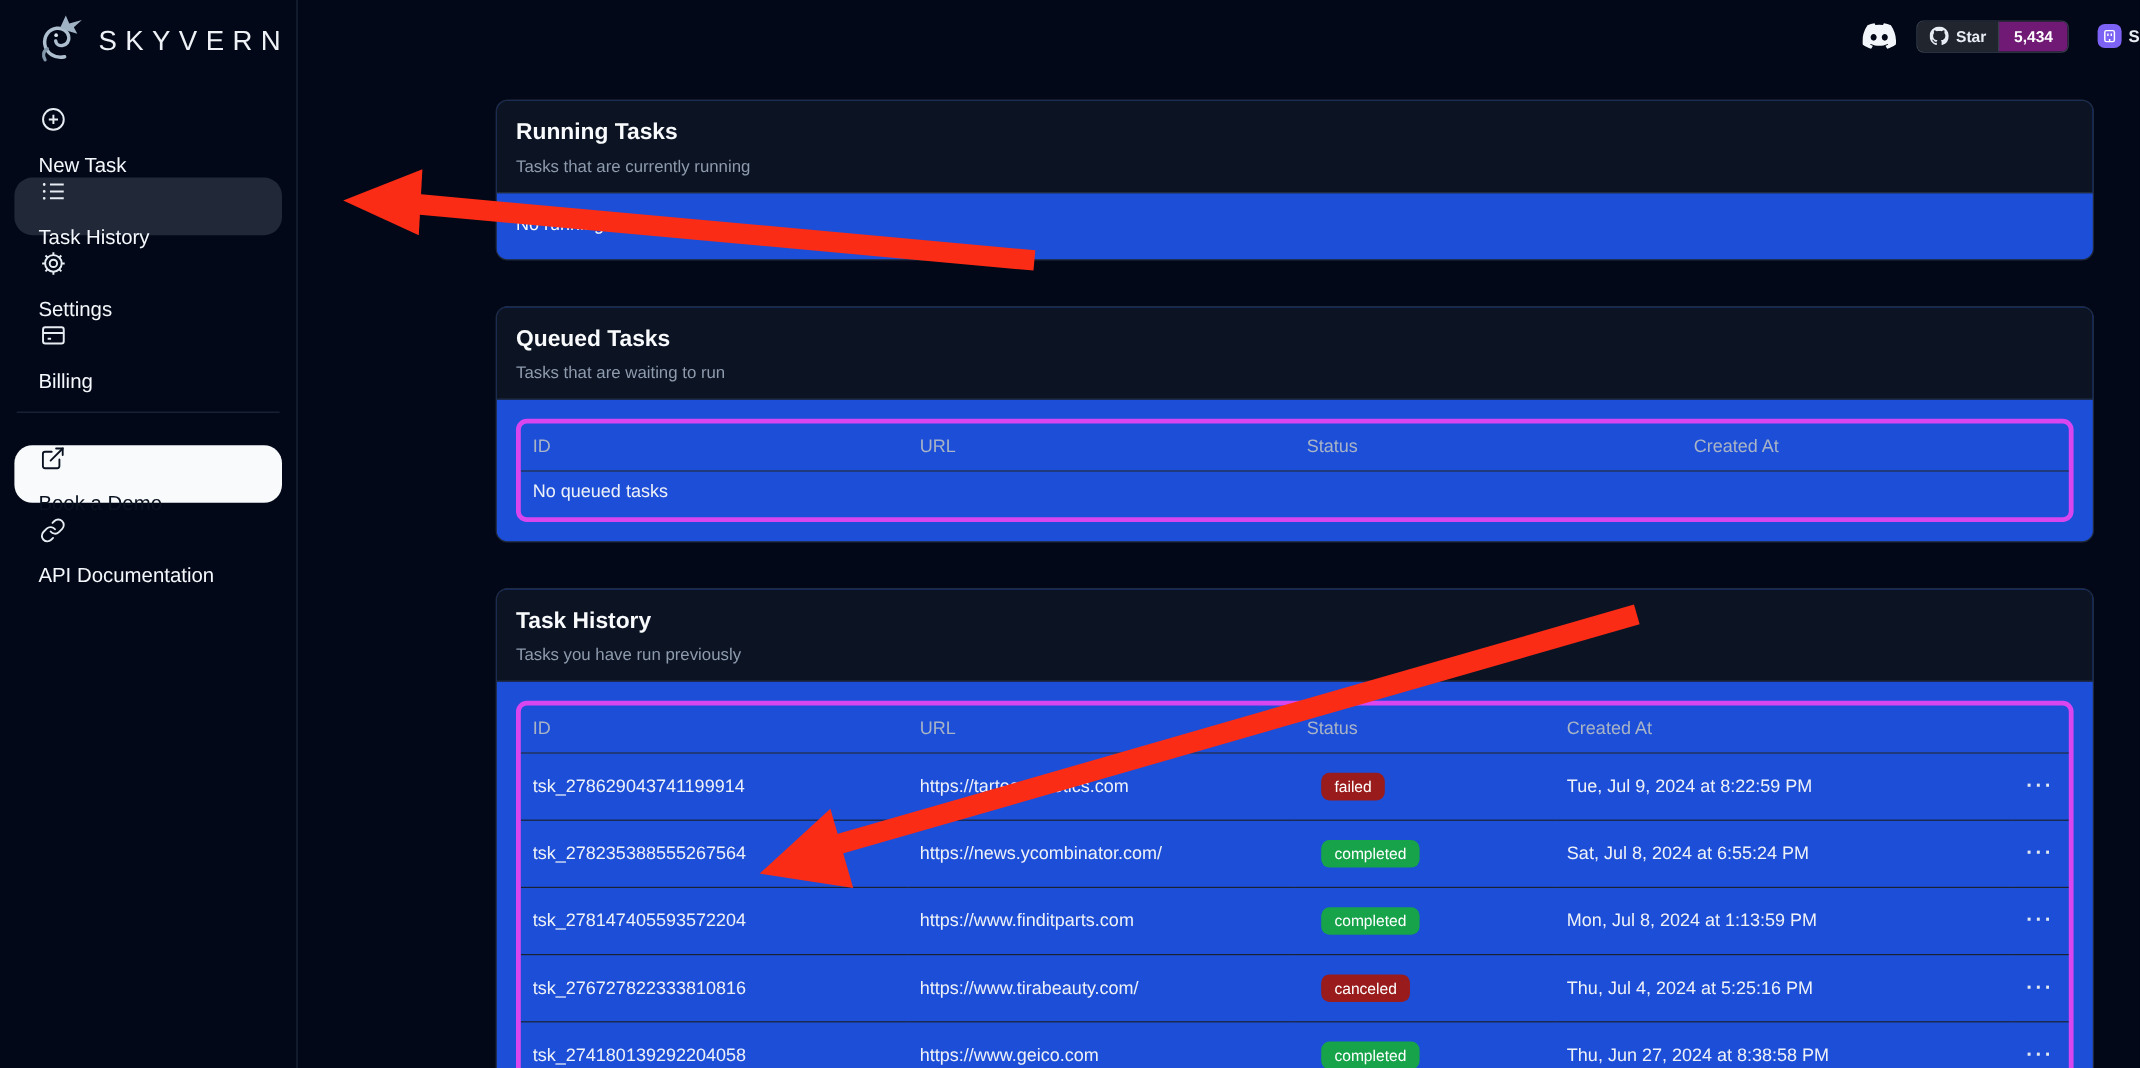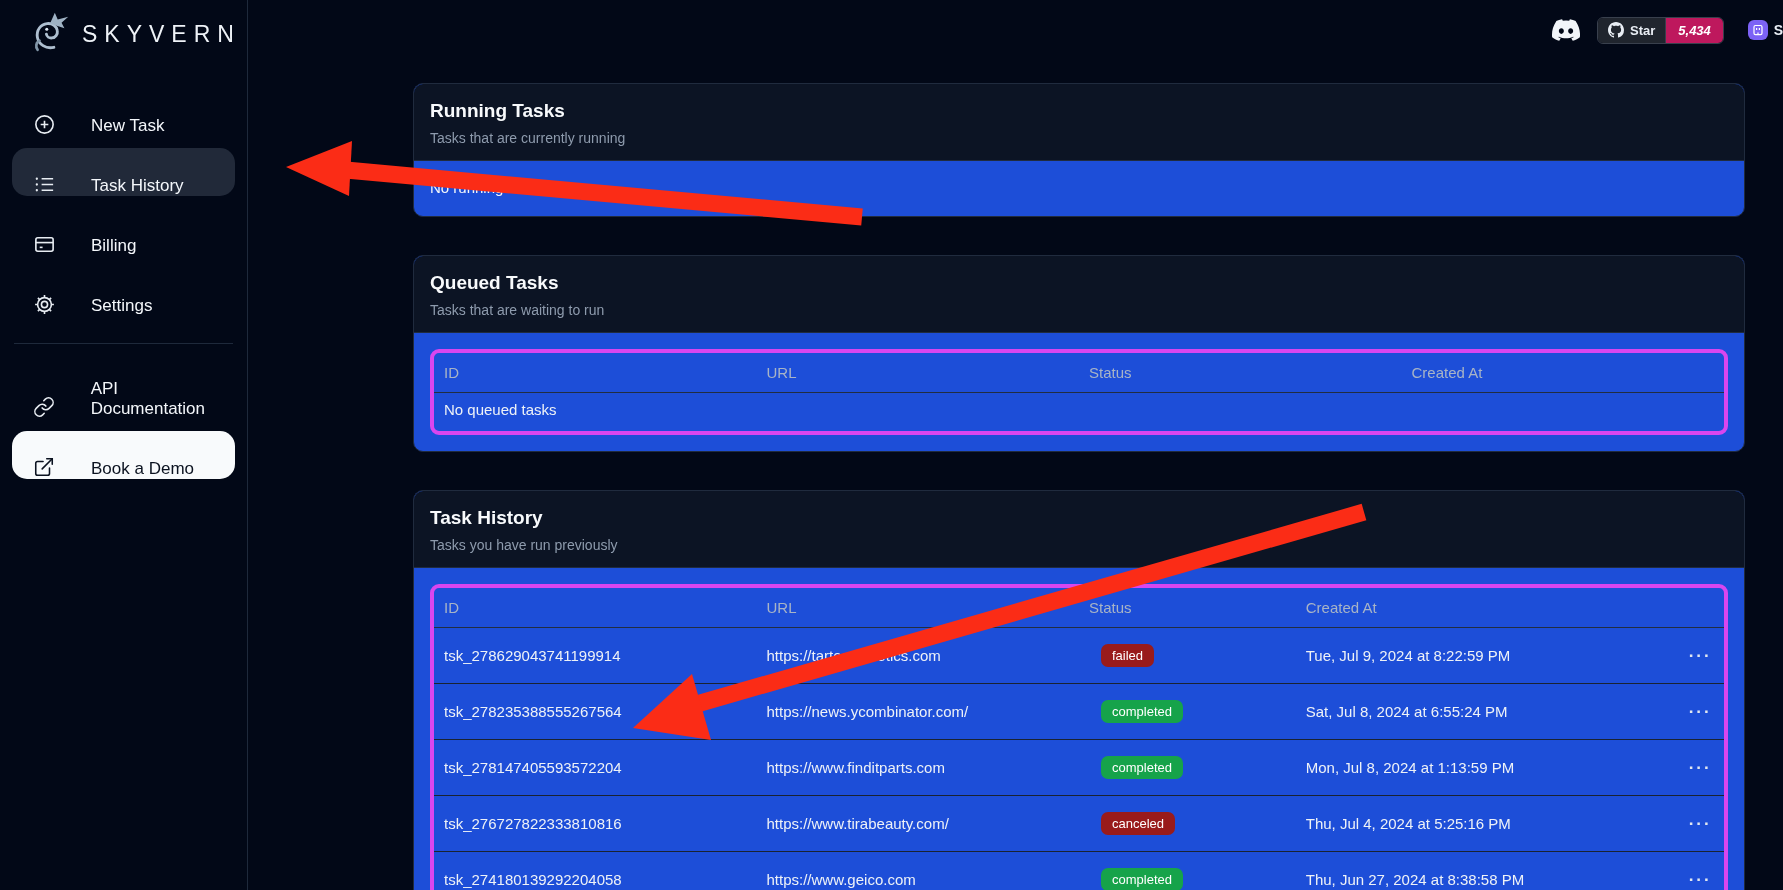--- a/index.html
+++ b/index.html
@@ -18,24 +18,24 @@
     border-right:1px solid #1e293b;
     padding:8px 12px 16px 12px;
     position:relative; z-index:2;
   }
   .logo-row { display:flex; align-items:center; gap:8px; padding-left:16px; height:52px; }
   .brand {
     font-size:23px; letter-spacing:7px; font-weight:400; color:#eef2f7; white-space:nowrap;
   }
   .nav { margin-top:28px; display:flex; flex-direction:column; gap:12px; }
   .nav-item {
-    display:flex; align-items:flex-end; gap:35px;
+    display:flex; align-items:flex-start; gap:17px;
     height:48px; border-radius:15px; padding-left:20px;
     font-size:17px; font-weight:500; color:#f4f7fb;
-    cursor:pointer; text-decoration:none;
+    cursor:pointer; text-decoration:none;flex-direction:column;
   }
   .nav-item.active { background:#212939; }
   .nav-item.demo { background:#f8fafc; color:#0b1220; }
   .nav-icon { width:24px; height:24px; display:flex; align-items:center; justify-content:center; }
   .nav-icon svg { stroke:#e7ecf2; }
   .nav-item.demo .nav-icon svg { stroke:#0b1220; }
   .sidebar-divider { height:1px; background:#1e293b; margin:15px 2px; }
 
   
   .main {
@@ -90,21 +90,21 @@
   
   .topbar {
     position:absolute; left:1552px; top:0; height:60px;
     display:flex; align-items:center; z-index:3; white-space:nowrap;
   }
   .gh {
     display:flex; height:27px; border:1px solid #39404d; border-radius:6px;
     overflow:hidden; font-size:13px; font-weight:700; margin-left:17px; cursor:pointer;text-align:right;
   }
   .gh-star { display:flex; align-items:center; gap:6px; padding:0 10px; background:#20252e; color:#e8edf4; }
-  .gh-count { display:flex; align-items:center; padding:0 12px; background:#be185d; color:#fff; border-left:1px solid #39404d;font-style:italic; }
+  .gh-count { display:flex; align-items:center; padding:0 12px; background:#701a75; color:#fff; border-left:1px solid #39404d; }
   .avatar {
     width:20px; height:20px; border-radius:6px; background:#7c62f5;
     display:flex; align-items:center; justify-content:center; margin-left:24px; cursor:pointer;
   }
   .org-label { margin-left:6px; font-size:14px; font-weight:600; color:#e8edf4;
     width:17px; overflow:hidden; }
 
   
   .arrows { position:absolute; inset:0; width:1783px; height:890px; z-index:10; pointer-events:none; }
 </style>
@@ -143,60 +143,60 @@
             <path d="M9 6h12M9 12h12M9 18h12"></path>
             <path d="M4 6h.01M4 12h.01M4 18h.01" stroke-width="2.4" stroke-linecap="round"></path>
           </svg>
         </span>
         <span>Task History</span>
       </a>
 
       <a class="nav-item">
         <span class="nav-icon">
           <svg width="23" height="23" viewBox="0 0 24 24" fill="none" stroke-width="1.7">
+            <circle cx="12" cy="12" r="3.2"></circle>
+            <circle cx="12" cy="12" r="7.2"></circle>
+            <path d="M12 2.2v3M12 18.8v3M2.2 12h3M18.8 12h3M5.1 5.1l2.1 2.1M16.8 16.8l2.1 2.1M5.1 18.9l2.1-2.1M16.8 7.2l2.1-2.1"></path>
+          </svg>
+        </span>
+        <span>Settings</span>
+      </a>
+
+      <a class="nav-item">
+        <span class="nav-icon">
+          <svg width="23" height="23" viewBox="0 0 24 24" fill="none" stroke-width="1.7">
             <rect x="3" y="5" width="18" height="14" rx="2"></rect>
               <path d="M3 10h18"></path>
               <path d="M7 15h3"></path>
           </svg>
         </span>
         <span>Billing</span>
       </a>
 
-      <a class="nav-item">
-        <span class="nav-icon">
-          <svg width="23" height="23" viewBox="0 0 24 24" fill="none" stroke-width="1.7">
-            <circle cx="12" cy="12" r="3.2"></circle>
-            <circle cx="12" cy="12" r="7.2"></circle>
-            <path d="M12 2.2v3M12 18.8v3M2.2 12h3M18.8 12h3M5.1 5.1l2.1 2.1M16.8 16.8l2.1 2.1M5.1 18.9l2.1-2.1M16.8 7.2l2.1-2.1"></path>
-          </svg>
-        </span>
-        <span>Settings</span>
-      </a>
-
       <div class="sidebar-divider"></div>
-
-      <a class="nav-item">
-        <span class="nav-icon">
-          <svg width="22" height="22" viewBox="0 0 24 24" fill="none" stroke-width="1.7" stroke-linecap="round">
-            <path d="M10 13a5 5 0 0 0 7.54.54l3-3a5 5 0 0 0-7.07-7.07l-1.72 1.71"></path>
-            <path d="M14 11a5 5 0 0 0-7.54-.54l-3 3a5 5 0 0 0 7.07 7.07l1.71-1.71"></path>
-          </svg>
-        </span>
-        <span>API Documentation</span>
-      </a>
 
       <a class="nav-item demo">
         <span class="nav-icon">
           <svg width="22" height="22" viewBox="0 0 24 24" fill="none" stroke-width="1.7" stroke-linecap="round">
             <path d="M18 13v6a2 2 0 0 1-2 2H5a2 2 0 0 1-2-2V8a2 2 0 0 1 2-2h6"></path>
             <path d="M15 3h6v6"></path>
               <path d="M10 14 21 3"></path>
           </svg>
         </span>
         <span>Book a Demo</span>
+      </a>
+
+      <a class="nav-item">
+        <span class="nav-icon">
+          <svg width="22" height="22" viewBox="0 0 24 24" fill="none" stroke-width="1.7" stroke-linecap="round">
+            <path d="M10 13a5 5 0 0 0 7.54.54l3-3a5 5 0 0 0-7.07-7.07l-1.72 1.71"></path>
+            <path d="M14 11a5 5 0 0 0-7.54-.54l-3 3a5 5 0 0 0 7.07 7.07l1.71-1.71"></path>
+          </svg>
+        </span>
+        <span>API Documentation</span>
       </a>
     </nav>
   </aside>
 
   <main class="main">
 
     <section class="card">
       <div class="card-header">
         <div class="card-title">Running Tasks</div>
         <div class="card-sub">Tasks that are currently running</div>

